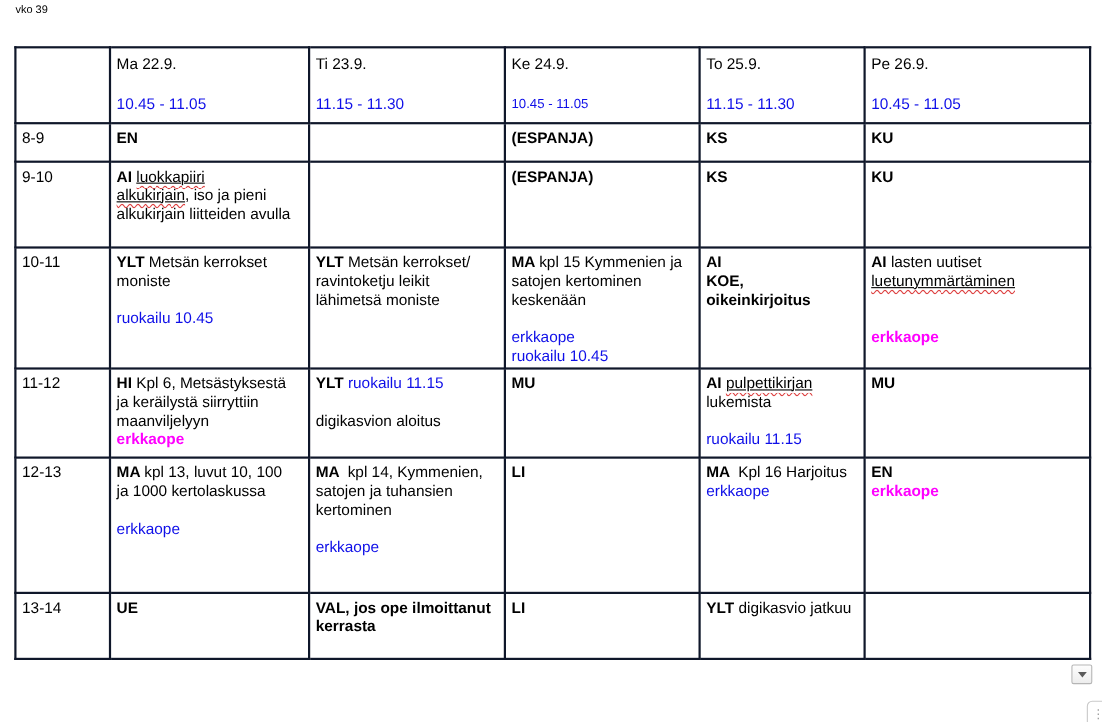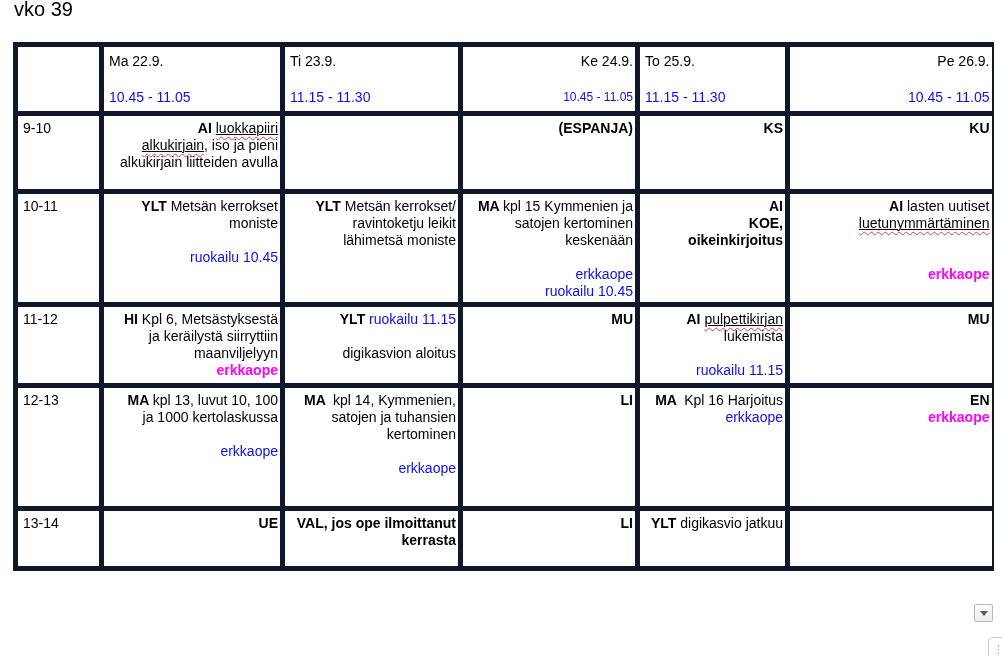--- a/index.html
+++ b/index.html
@@ -1,23 +1,23 @@
 <!DOCTYPE html>
 <html style="--blue: #0f0fe8; --magenta: #ff00ff; --sqred: #dd4040;"><head>
 <meta charset="utf-8">
 <style>
   html,body{margin:0;padding:0;width:1002px;height:656px;overflow:hidden;background:#ffffff;
     font-family:"Liberation Sans","DejaVu Sans",sans-serif;color:#000;}
-  .title{position:absolute;left:14px;top:1px;font-size:20px;line-height:17px;}
+  .title{position:absolute;left:14px;top:1px;font-size:10px;line-height:17px;}
   #schedule{position:absolute;left:13px;top:42px;}
   table{border-collapse:collapse;table-layout:fixed;width:977px;}
-  td{border:5px solid #0f172a;vertical-align:top;padding:4px 2px 2px 5px;overflow:hidden;
+  td{border:2px solid #0f172a;vertical-align:top;padding:4px 2px 2px 5px;overflow:hidden;
      font-size:14px;line-height:17px;}
   td.thick-t{border-top-width:2px;}
-  td.thick-l{border-left-width:2px;text-align:right;}
+  td.thick-l{border-left-width:2px;}
   td.thick-r{border-right-width:2px;}
   td.thick-b{border-bottom-width:2px;}
   .p{white-space:pre;min-height:17px;line-height:17px;}
   tr.hdr td{padding-top:5px;}
   tr.hdr .p{line-height:18px;min-height:18px;}
   .seg-b{font-weight:700;}
   .seg-blue{color:var(--blue);}
   .seg-mag{color:var(--magenta);font-weight:700;}
   .seg-usq{text-decoration:underline solid #000;text-decoration-thickness:1px;}
   .sq{text-decoration:underline wavy var(--sqred);text-decoration-thickness:1px;text-underline-offset:3px;}
@@ -70,20 +70,38 @@
             <div class="p">To 25.9.</div>
             <div class="p">&nbsp;</div>
             <div class="p hdr-time">11.15 - 11.30</div>
           </td>
           <td class="col-pe thick-l thick-r">
             <div class="p">Pe 26.9.</div>
             <div class="p">&nbsp;</div>
             <div class="p hdr-time">10.45 - 11.05</div>
           </td>
         </tr>
+        <tr style="height: 35px;">
+          <td class="col-time thick-t">
+            <div class="p">8-9</div>
+          </td>
+          <td class="col-ma thick-t thick-l">
+            <div class="p"><span class="seg-b">EN</span></div>
+          </td>
+          <td class="col-ti thick-t thick-l"></td>
+          <td class="col-ke thick-t thick-l">
+            <div class="p"><span class="seg-b">(ESPANJA)</span></div>
+          </td>
+          <td class="col-to thick-t thick-l">
+            <div class="p"><span class="seg-b">KS</span></div>
+          </td>
+          <td class="col-pe thick-t thick-l thick-r">
+            <div class="p"><span class="seg-b">KU</span></div>
+          </td>
+        </tr>
         <tr style="height: 78px;">
           <td class="col-time thick-t">
             <div class="p">9-10</div>
           </td>
           <td class="col-ma thick-t thick-l">
             <div class="p"><span class="seg-b">AI </span><span class="seg-usq"><span class="sq">luokkapiiri</span></span></div>
             <div class="p"><span class="seg-usq"><span class="sq">alkukirjain</span></span><span>, iso ja pieni</span></div>
             <div class="p"><span>alkukirjain liitteiden avulla</span></div>
           </td>
           <td class="col-ti thick-t thick-l"></td>

